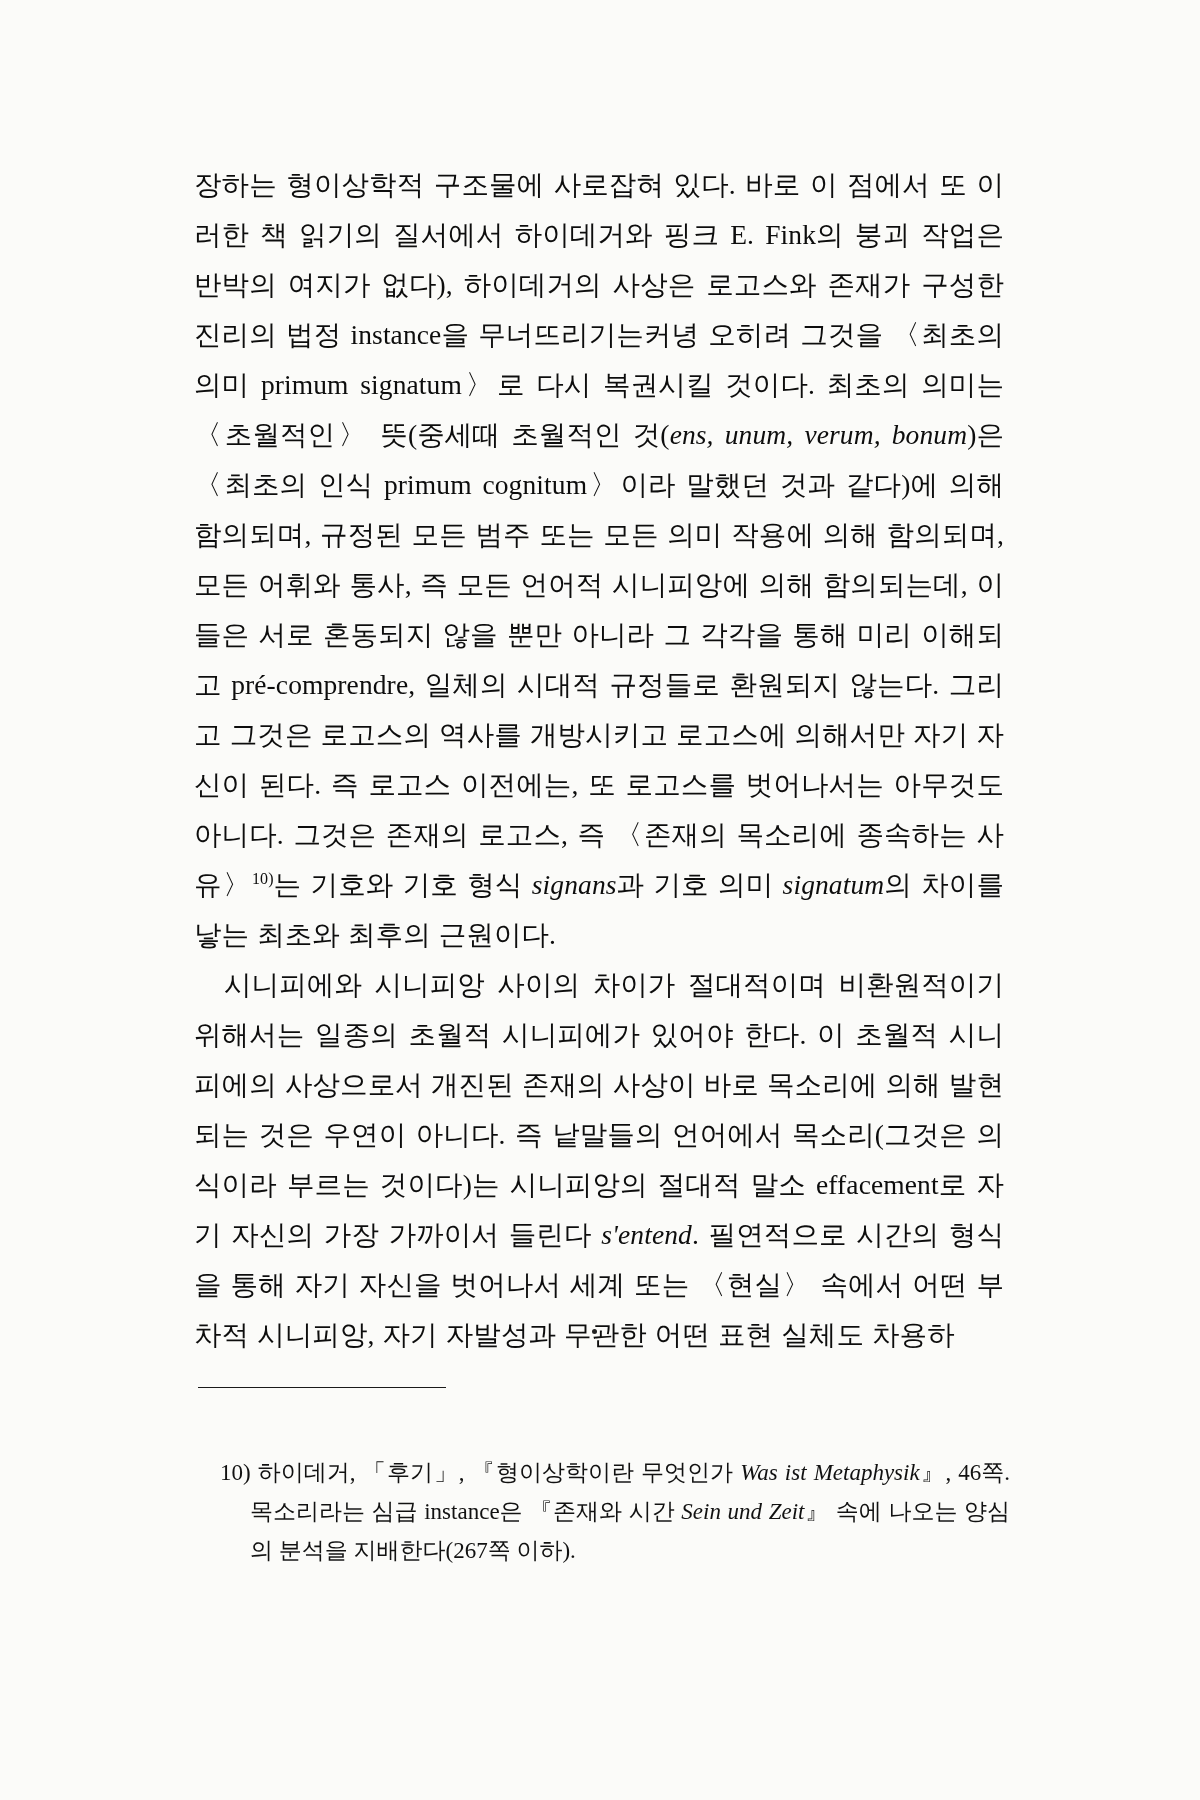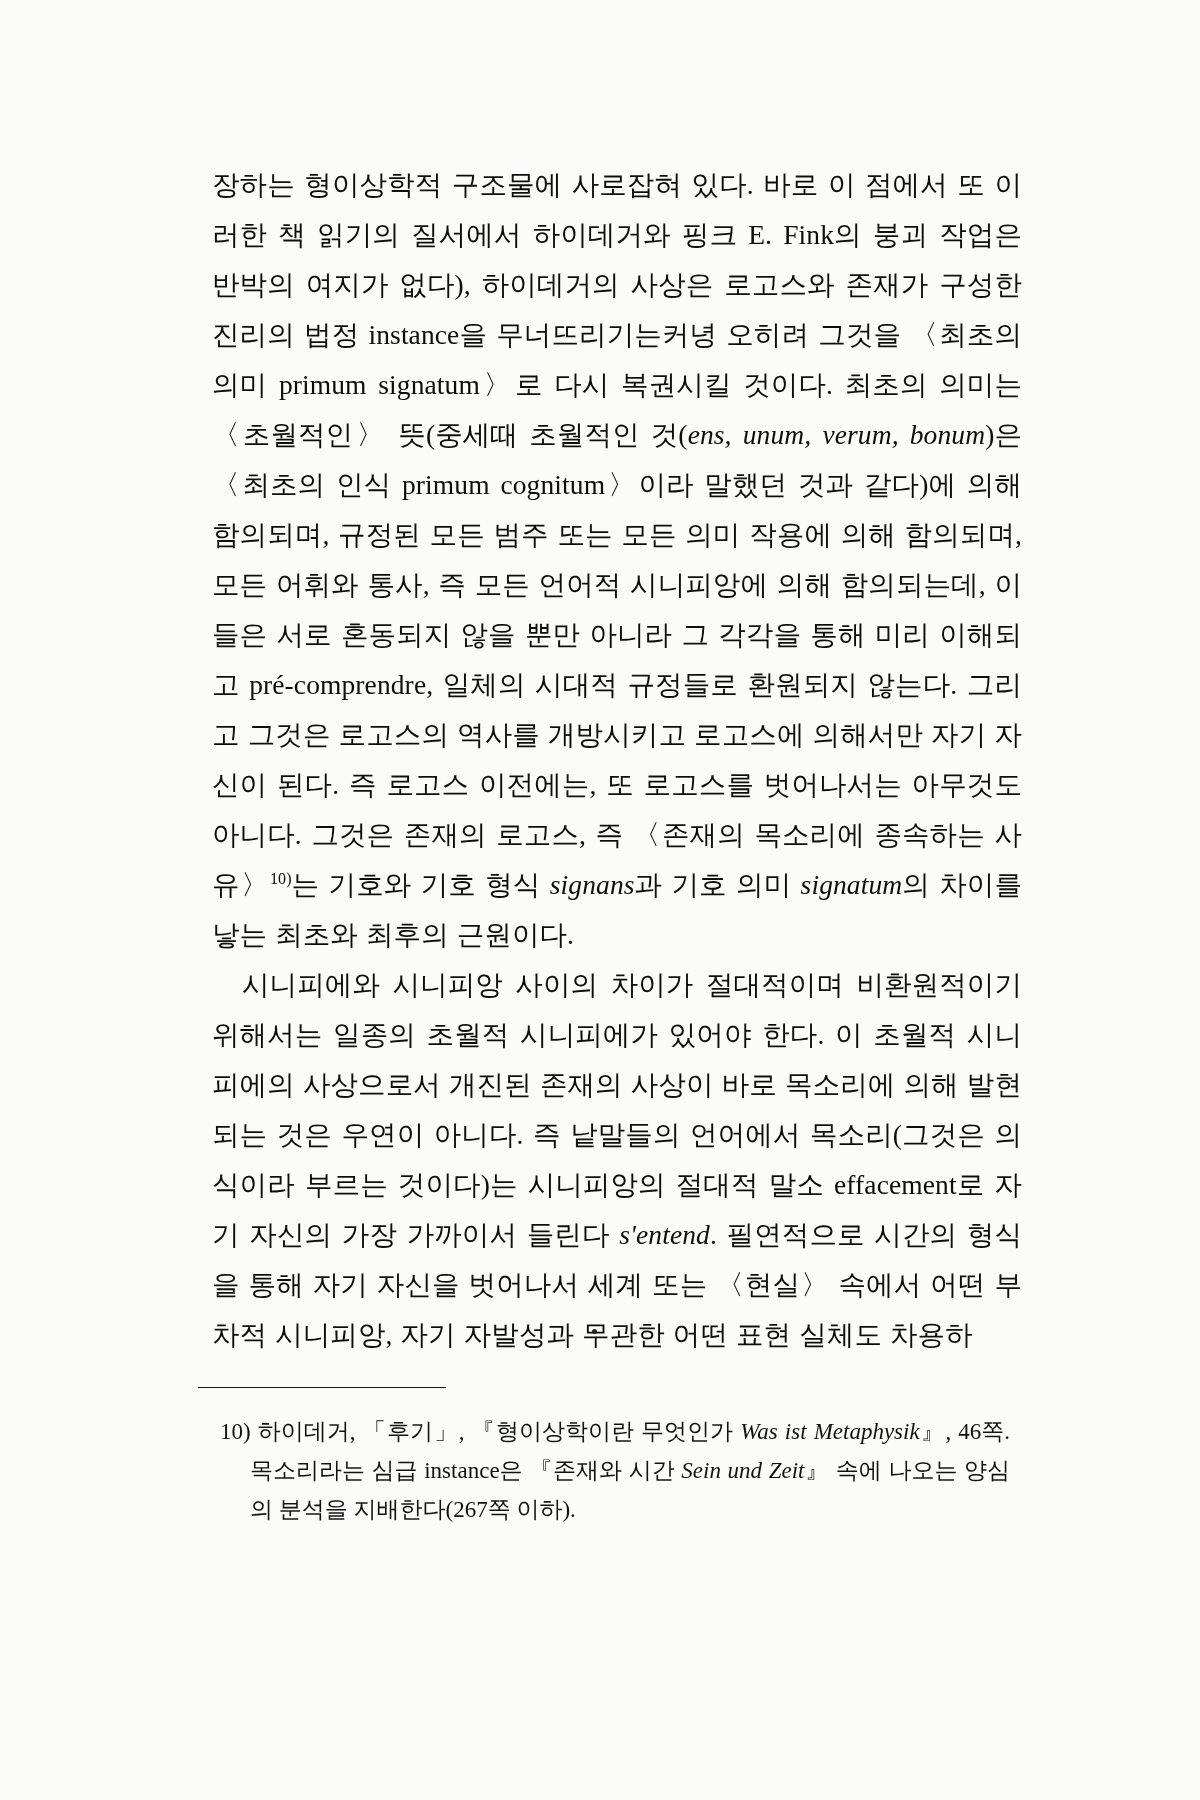--- a/index.html
+++ b/index.html
@@ -17,21 +17,21 @@
   }
   .page {
     position: absolute;
     left: 0; top: 0;
     width: 1200px;
     height: 1800px;
     background: #fbfbf9;
   }
   .content {
     position: absolute;
-    left: 212px;
+    left: 194px;
     top: 160px;
     width: 810px;
   }
   .body-text p {
     margin: 0;
     font-size: 27.5px;
     line-height: 50px;
     text-align: justify;
     text-justify: inter-word;
     letter-spacing: 0.1px;
@@ -56,21 +56,21 @@
     position: absolute;
     left: 198px;
     top: 1387px;
     width: 248px;
     height: 0;
     border-top: 1.6px solid #1a1a1a;
   }
   .footnote {
     position: absolute;
     left: 198px;
-    top: 1412px;
+    top: 1453px;
     width: 812px;
   }
   .footnote p {
     margin: 0;
     font-size: 23px;
     line-height: 39px;
     text-align: justify;
     color: #111111;
   }
   .footnote .fn-body {

